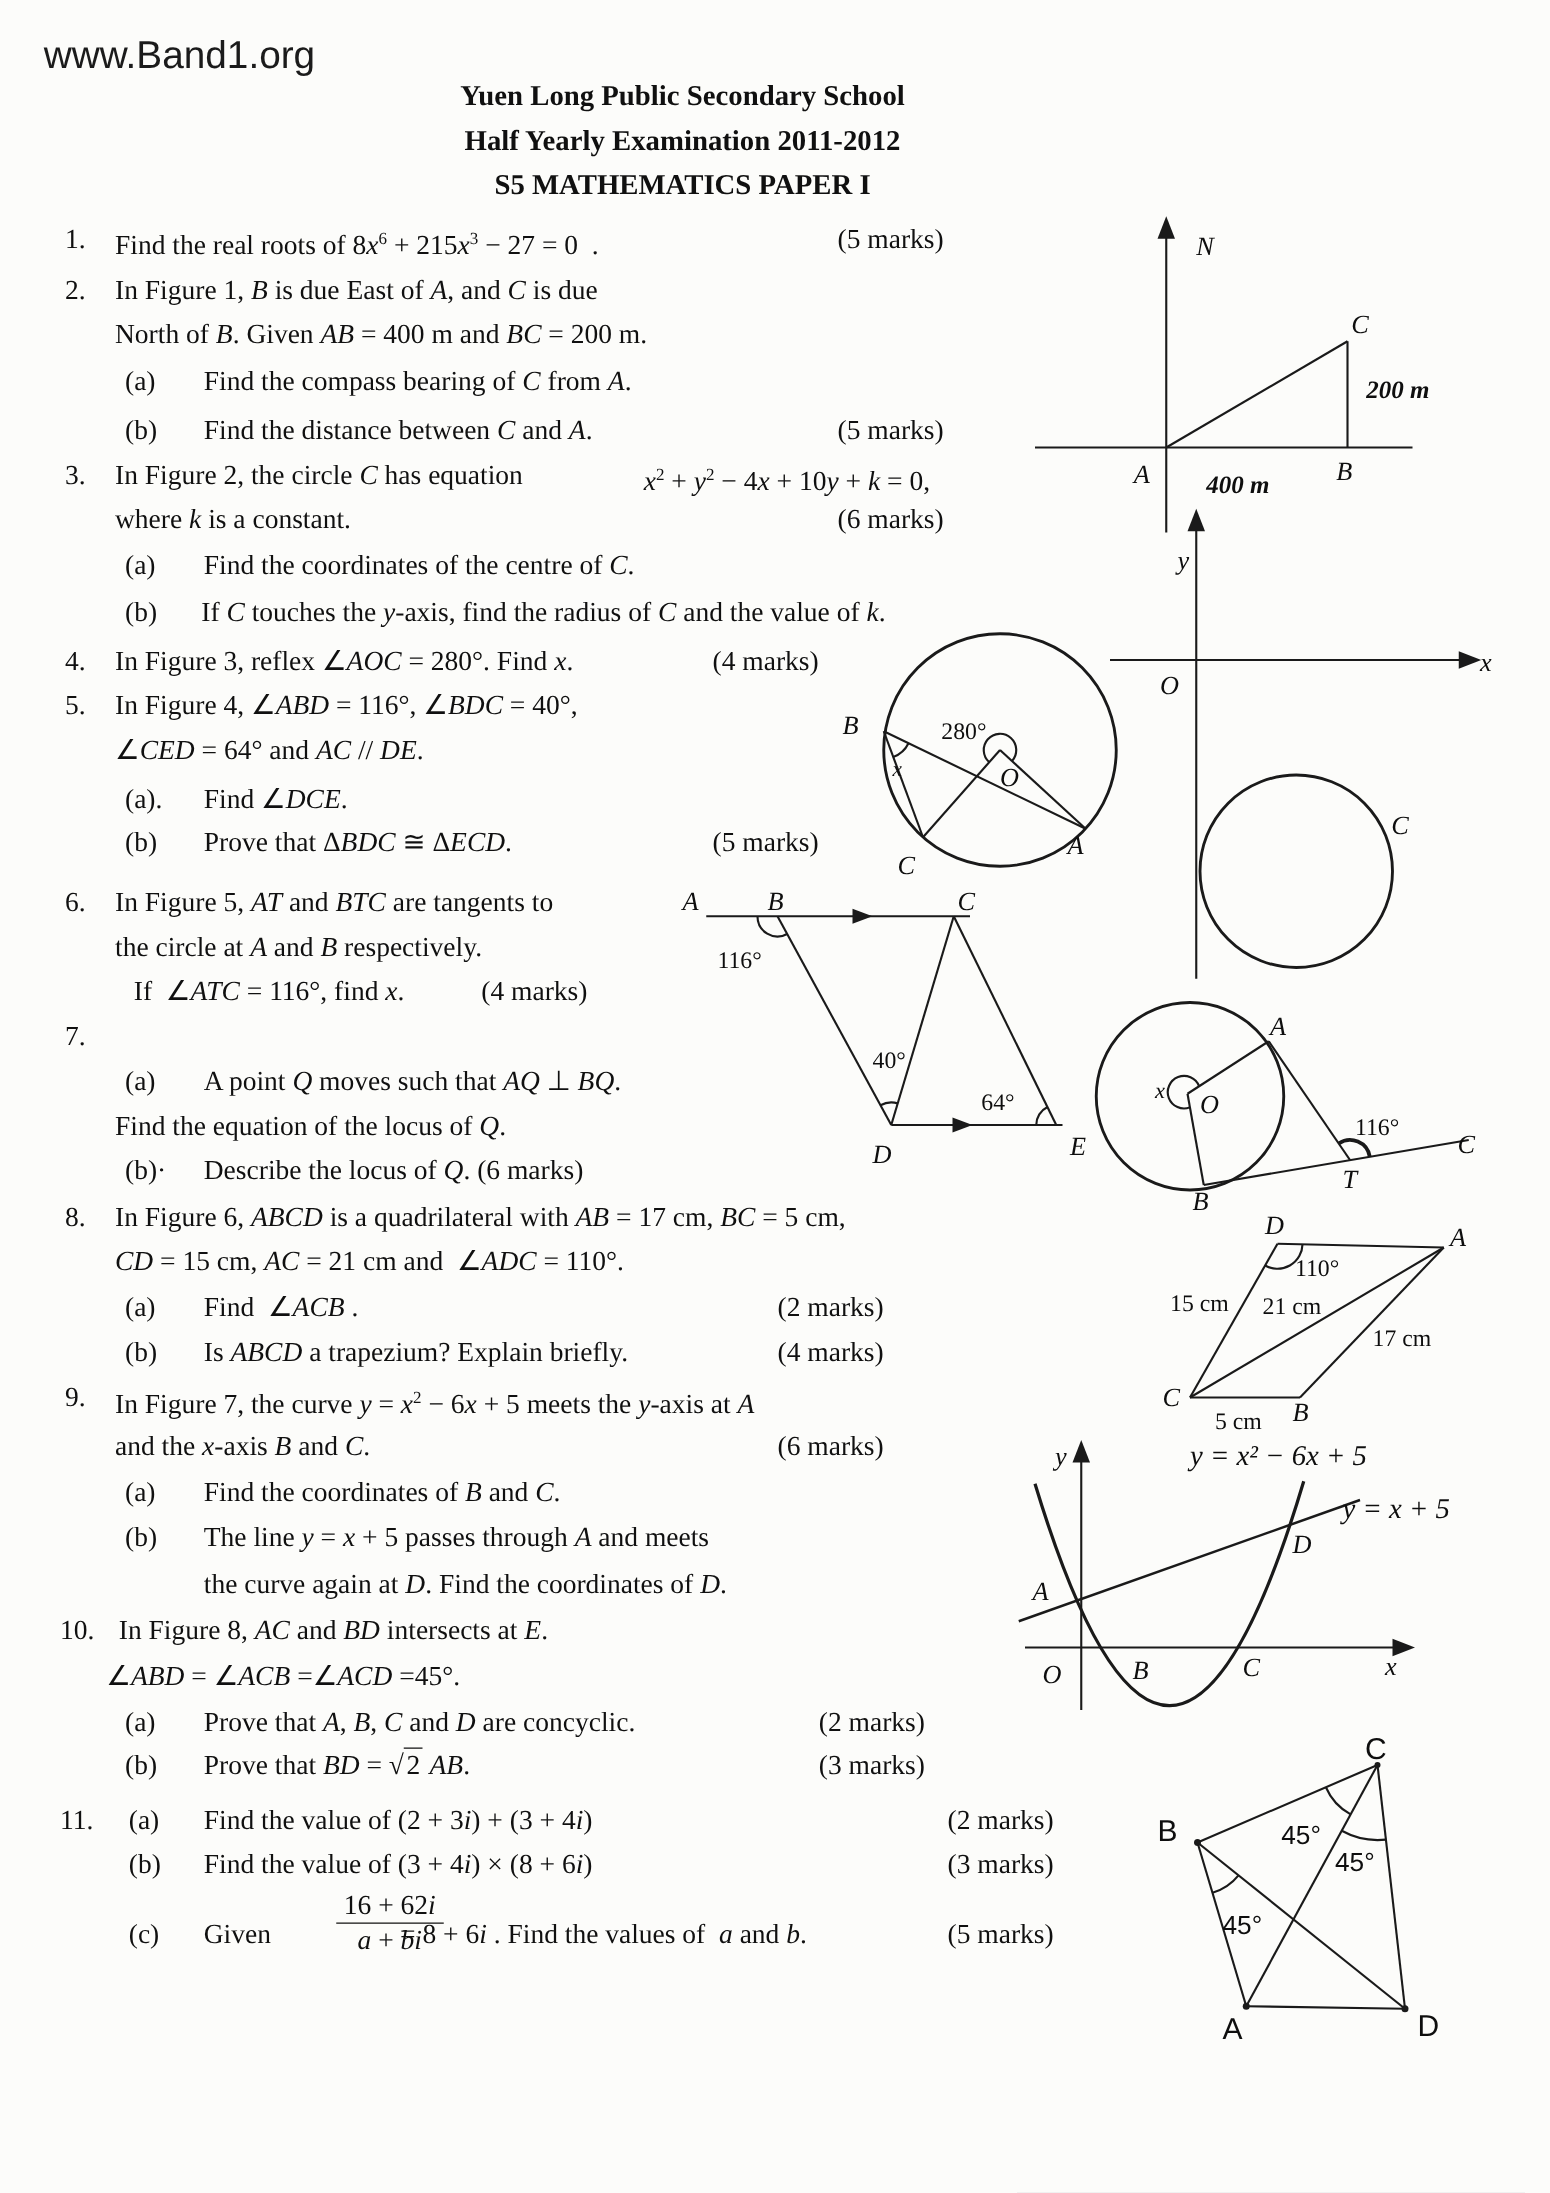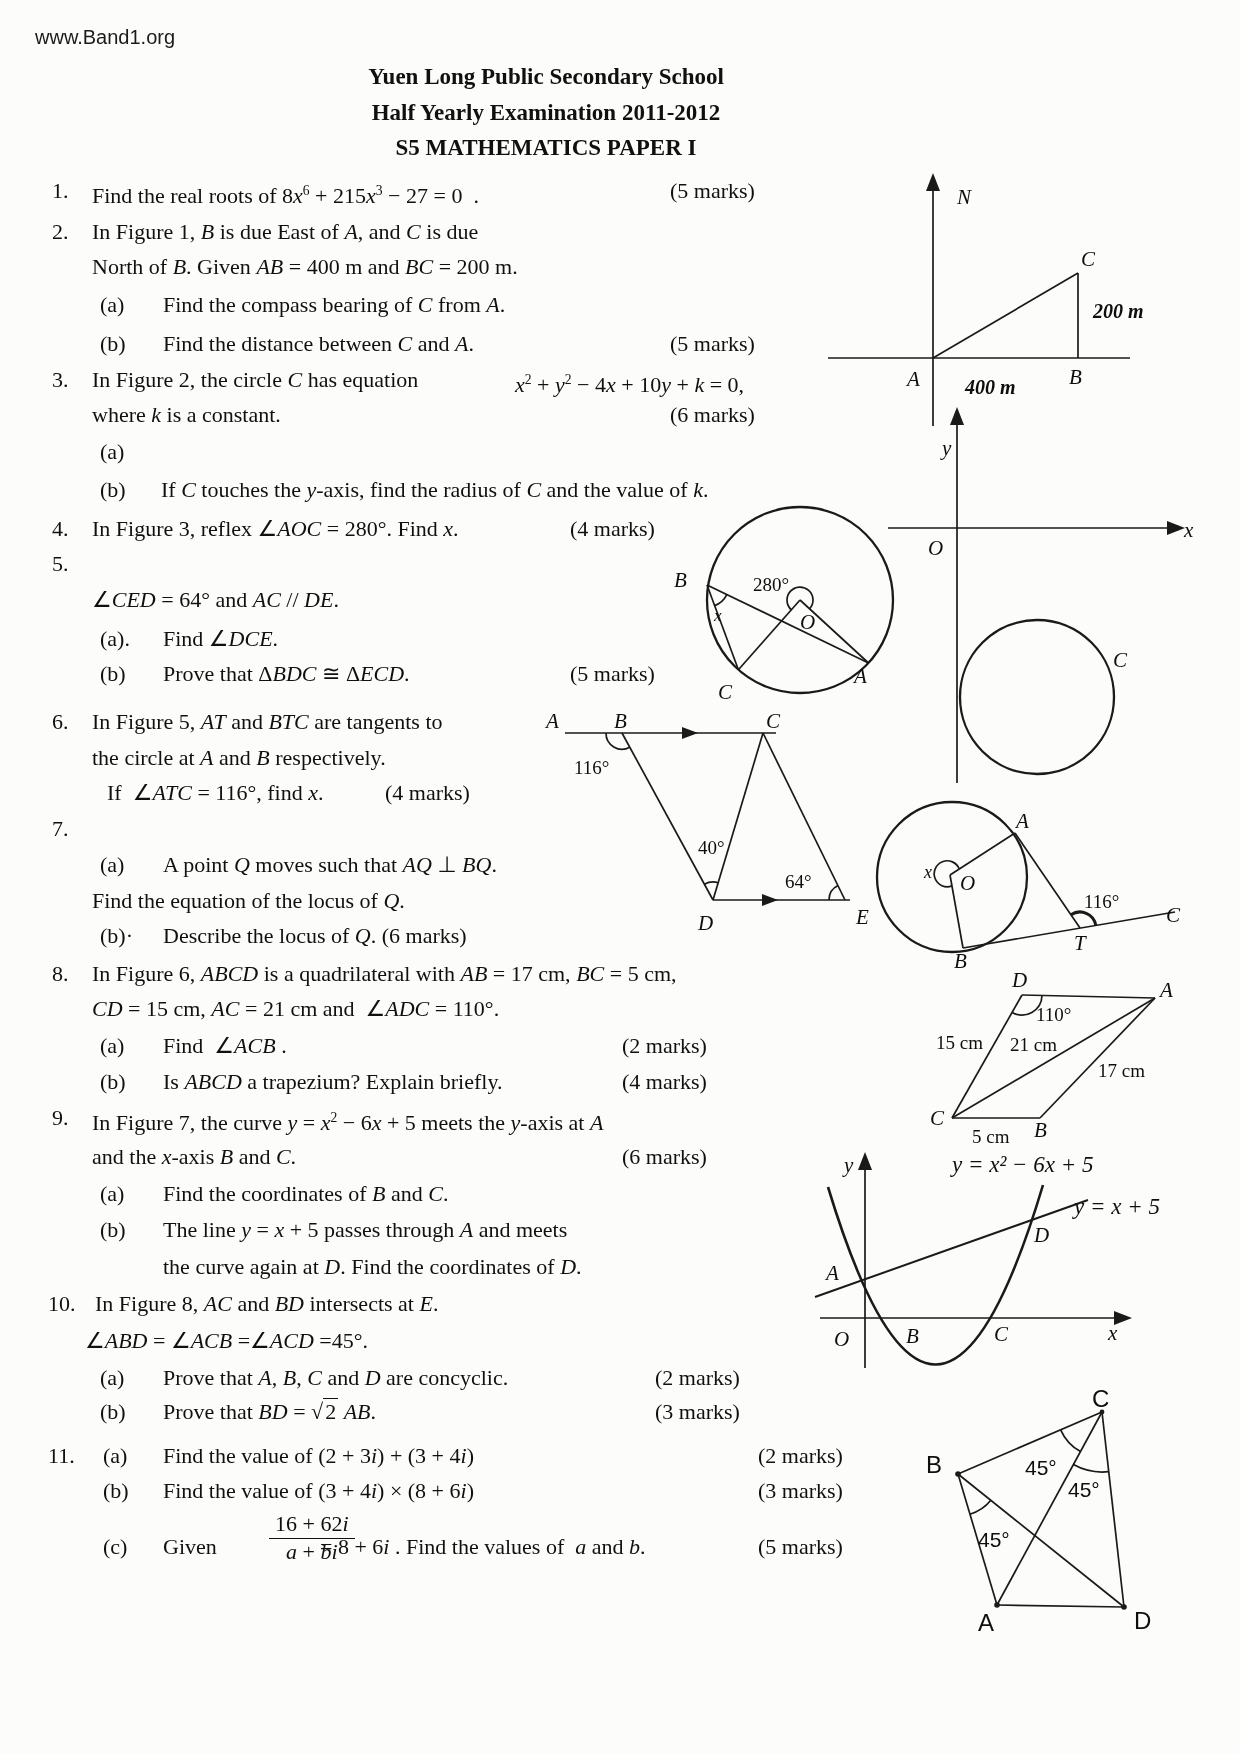--- a/index.html
+++ b/index.html
@@ -1,19 +1,19 @@
 <!DOCTYPE html>
 <html><head>
 <meta charset="utf-8">
 <style>
   html,body{margin:0;padding:0;background:#e8e8e8;}
   .page{position:relative;width:1240px;height:1754px;background:#fcfcfa;
         font-family:"Liberation Serif",serif;color:#101010;overflow:hidden;}
   .watermark{position:absolute;left:35px;top:26px;
-        font-family:"Liberation Sans",sans-serif;font-size:20px;color:#1b1b1b;}
+        font-family:"Liberation Sans",sans-serif;font-size:31px;color:#1b1b1b;}
   .title-line{position:absolute;left:0;width:1092px;text-align:center;
         font-weight:bold;font-size:23px;white-space:nowrap;}
   #t1{top:64px}#t2{top:100px}#t3{top:135px}
   .qline{position:absolute;left:0;width:1240px;height:30px;font-size:22px;}
   .seg{position:absolute;top:0;white-space:nowrap;line-height:27px;}
   .seg sup{font-size:0.62em;}
   .marks{}
   .frac{display:inline-block;text-align:center;line-height:1.12;}
   .frac .num{display:block;border-bottom:1.6px solid #111;padding:0 6px 1px;}
   .frac .den{display:block;padding-top:1px;}
@@ -66,32 +66,34 @@
         <span class="seg" style="left: 52px;">3.</span>
         <span class="seg" style="left: 92px;">In Figure 2, the circle <i>C</i> has equation</span>
         <span class="seg" style="left: 515px;"><i>x</i><sup>2</sup> + <i>y</i><sup>2</sup> − 4<i>x</i> + 10<i>y</i> + <i>k</i> = 0,</span>
       </div>
       <div class="qline" style="top: 401px;">
         <span class="seg" style="left: 92px;">where <i>k</i> is a constant.</span>
         <span class="seg marks" style="left: 670px;">(6 marks)</span>
       </div>
       <div class="qline" style="top: 438px;">
         <span class="seg" style="left: 100px;">(a)</span>
+        <span class="seg" style="left: 163px;">Find the coordinates of the centre of <i>C</i>.</span>
       </div>
       <div class="qline" style="top: 476px;">
         <span class="seg" style="left: 100px;">(b)</span>
         <span class="seg" style="left: 161px;">If <i>C</i> touches the <i>y</i>-axis, find the radius of <i>C</i> and the value of <i>k</i>.</span>
       </div>
       <div class="qline" style="top: 515px;">
         <span class="seg" style="left: 52px;">4.</span>
         <span class="seg" style="left: 92px;">In Figure 3, reflex ∠<i>AOC</i> = 280°. Find <i>x</i>.</span>
         <span class="seg marks" style="left: 570px;">(4 marks)</span>
       </div>
       <div class="qline" style="top: 550px;">
         <span class="seg" style="left: 52px;">5.</span>
+        <span class="seg" style="left: 92px;">In Figure 4, ∠<i>ABD</i> = 116°, ∠<i>BDC</i> = 40°,</span>
       </div>
       <div class="qline" style="top: 586px;">
         <span class="seg" style="left: 92px;">∠<i>CED</i> = 64° and <i>AC</i> // <i>DE</i>.</span>
       </div>
       <div class="qline" style="top: 625px;">
         <span class="seg" style="left: 100px;">(a).</span>
         <span class="seg" style="left: 163px;">Find ∠<i>DCE</i>.</span>
       </div>
       <div class="qline" style="top: 660px;">
         <span class="seg" style="left: 100px;">(b)</span>

